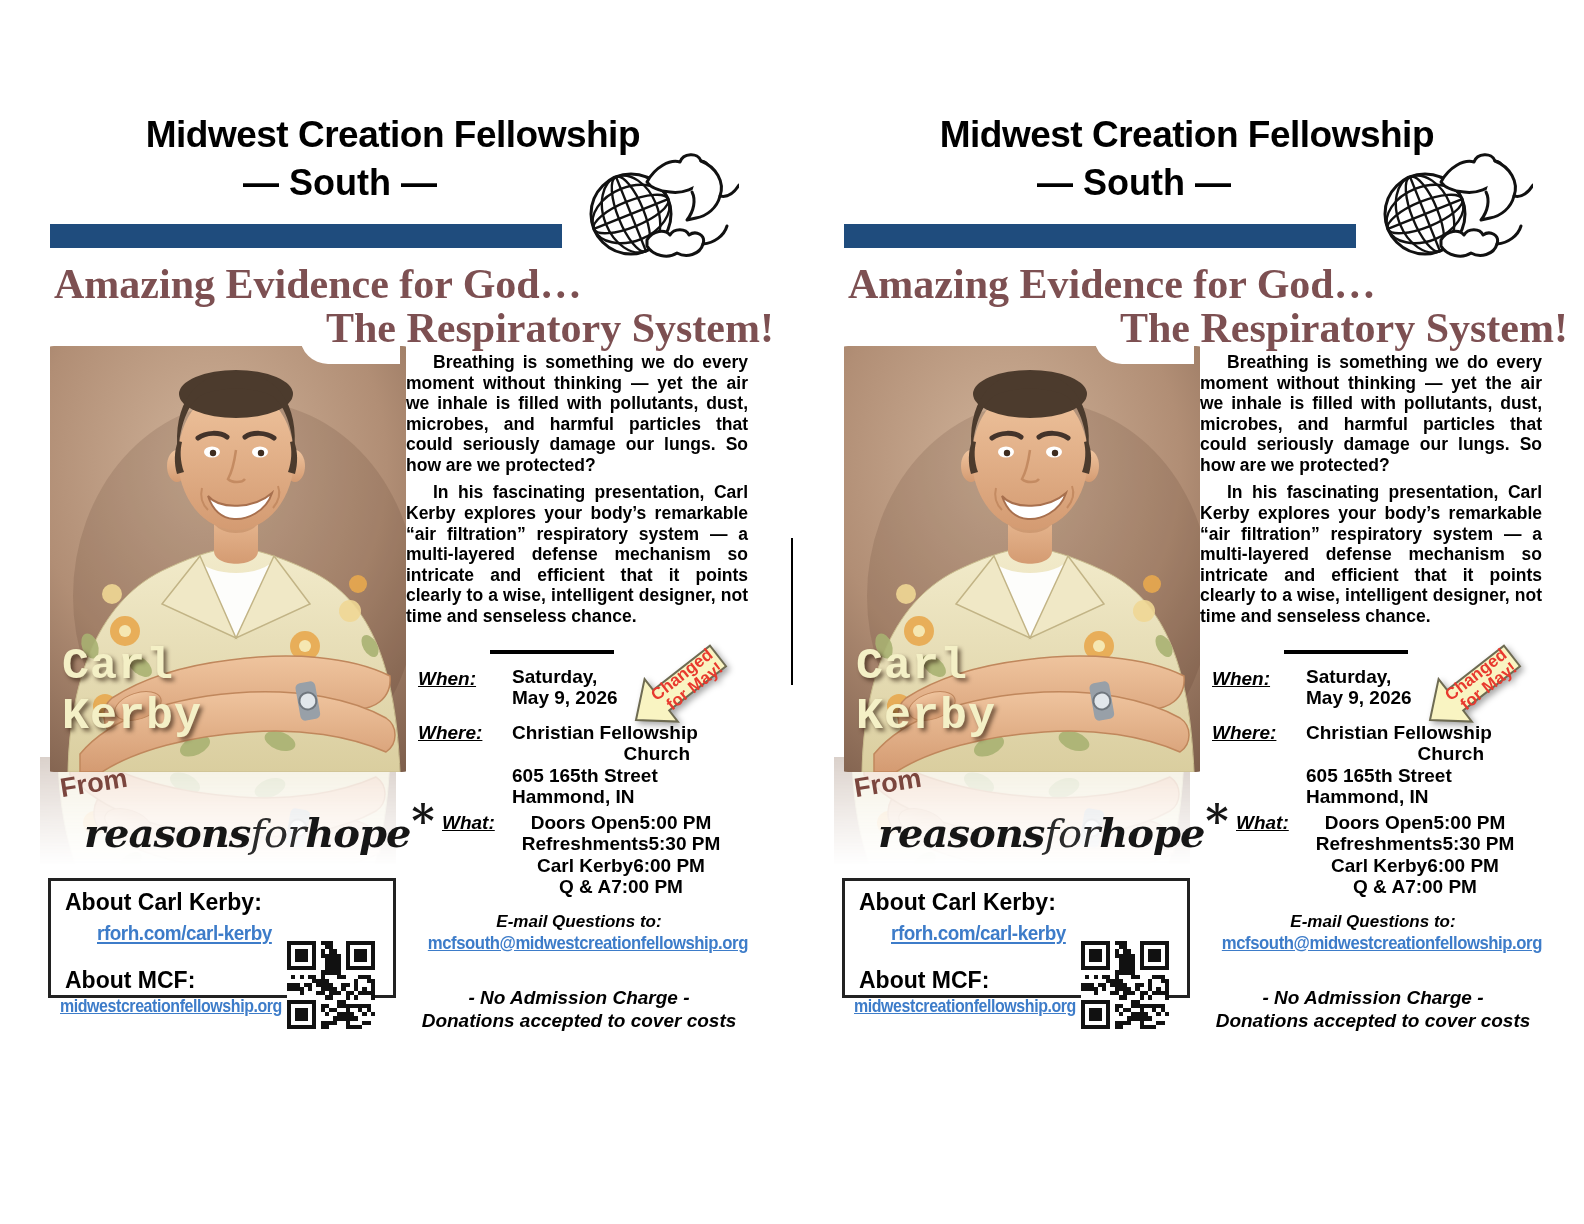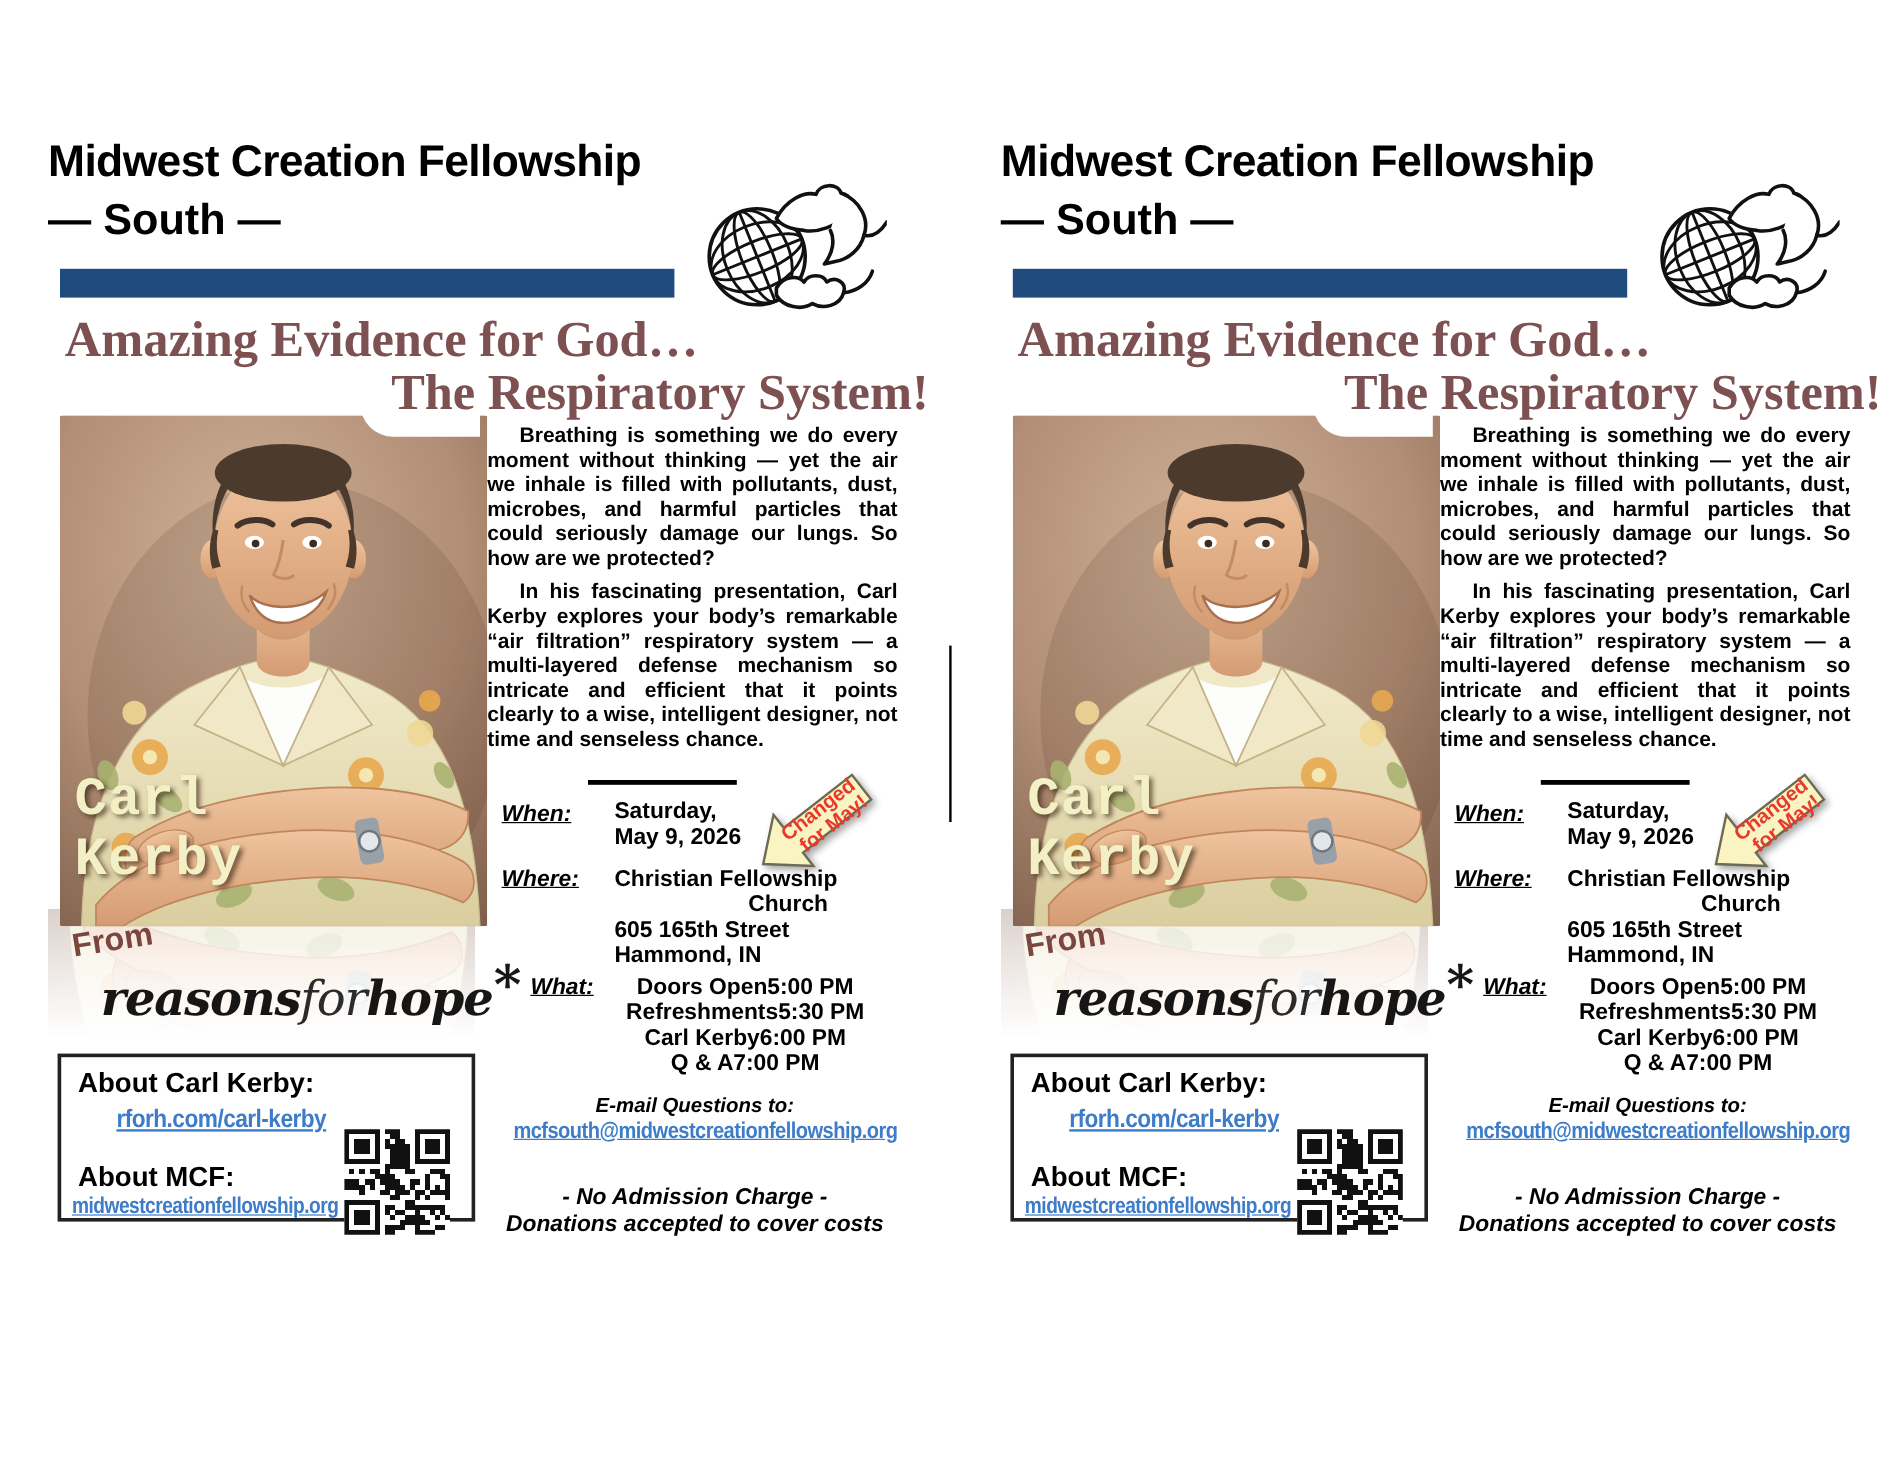--- a/index.html
+++ b/index.html
@@ -14,23 +14,23 @@
   .page{position:relative;width:1584px;height:1224px;background:#fff;overflow:hidden;
         font-family:"Liberation Sans",sans-serif;color:#000;}
   .flyer-slot{position:absolute;top:0;width:752px;height:1224px;}
   #slot-left{left:40px;}
   #slot-right{left:834px;}
   .fold-line{position:absolute;left:791px;top:538px;width:2px;height:147px;background:#000;}
 
   .flyer{position:absolute;inset:0;}
 
   
-  .org-title{position:absolute;top:114px;left:0;width:600px;text-align:left;
+  .org-title{position:absolute;top:114px;left:0;width:600px;text-align:right;
              font-weight:bold;font-size:37px;letter-spacing:-0.5px;}
-  .org-sub{position:absolute;top:162px;left:0;width:600px;text-align:left;
+  .org-sub{position:absolute;top:162px;left:0;width:600px;text-align:center;
            font-weight:bold;font-size:36px;}
   .blue-bar{position:absolute;top:224px;left:10px;width:512px;height:24px;background:var(--bar-blue);}
   .globe{position:absolute;top:150px;left:543px;width:156px;height:118px;}
   .globe svg{display:block;width:100%;height:100%;}
 
   
   .headline1{position:absolute;top:260px;left:14px;
              font-family:"Liberation Serif",serif;font-weight:bold;font-size:42px;
              color:var(--maroon);white-space:nowrap;}
   .headline2-bg{position:absolute;top:298px;left:260px;width:100px;height:66px;background:#fff;
@@ -56,21 +56,21 @@
   .from-label{position:absolute;top:768px;left:20px;transform:rotate(-9deg);z-index:2;
               color:#7B463E;font-weight:bold;font-size:27px;}
   .rfh-logo{position:absolute;top:796px;left:44px;z-index:2;
             font-family:"DejaVu Serif",serif;font-style:italic;font-size:40px;color:#161616;
             letter-spacing:-1px;text-align:center;}
   .rfh-bold{font-weight:bold;}
   .rfh-light{font-weight:normal;color:#2b2b2b;}
   .rfh-star{font-weight:bold;font-style:normal;font-size:44px;vertical-align:10px;margin-left:1px;}
 
   
-  .about-box{position:absolute;top:878px;left:8px;width:348px;height:140px;background:#fff;
+  .about-box{position:absolute;top:878px;left:8px;width:348px;height:120px;background:#fff;
              border:3px solid #222;z-index:2;}
   .about-label{position:absolute;left:14px;font-weight:bold;font-size:23px;white-space:nowrap;}
   .lbl-carl{top:8px;}
   .lbl-mcf{top:86px;}
   .link{color:var(--link-blue);font-weight:bold;text-decoration:underline;cursor:pointer;
         white-space:nowrap;}
   .about-link1{position:absolute;left:46px;top:40px;font-size:21px;letter-spacing:-0.5px;
                display:inline-block;transform:scaleX(.9);transform-origin:left;}
   .about-link2{position:absolute;left:9px;top:114px;font-size:19px;letter-spacing:-0.5px;
                display:inline-block;transform:scaleX(.84);transform-origin:left;}

